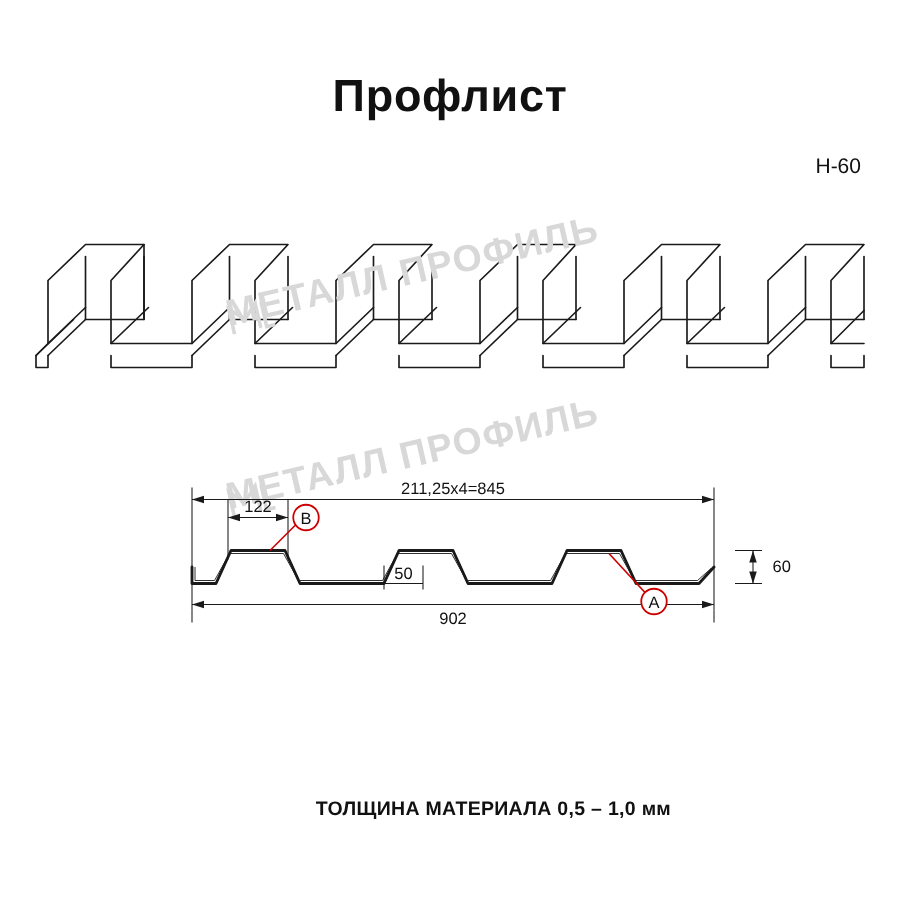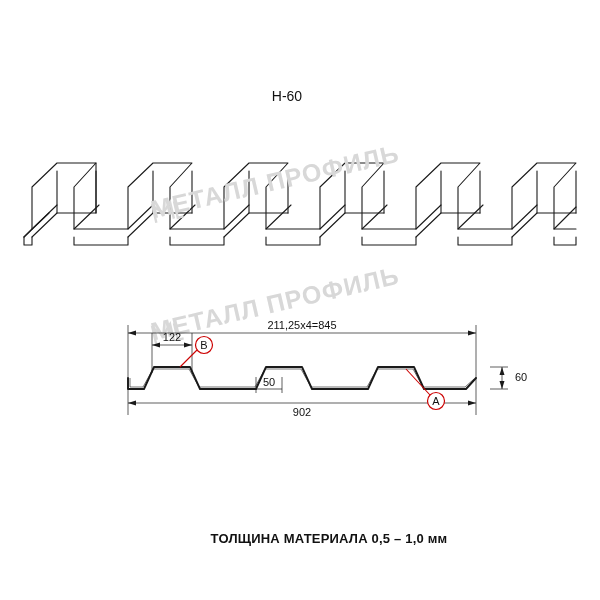--- a/index.html
+++ b/index.html
@@ -29,23 +29,23 @@
     width: 600px;
     text-align: center;
     font-size: 30px;
     font-weight: bold;
     letter-spacing: 0.5px;
     color: #111111;
   }
   .subtitle {
     position: absolute;
     left: 0;
-    top: 88px;
+    top: 102px;
     width: 574px;
-    text-align: center;
+    text-align: right;
     font-size: 14px;
     color: #111111;
   }
   .footer {
     position: absolute;
     left: 0;
     top: 531px;
     width: 600px;
     text-align: center;
     font-size: 13px;
@@ -93,20 +93,21 @@
   text {
     font-family: "Liberation Sans", sans-serif;
     fill: #111111;
   }
 </style>
 </head>
 <body>
 
 <div class="page">
 
+  <div class="title">Профлист</div>
   <div class="subtitle">Н-60</div>
 
   <div class="iso-wrap">
     <svg width="580" height="145" viewBox="0 0 580 145">
       <g fill="none" stroke="#1a1a1a" stroke-width="1.1" stroke-linejoin="round" stroke-linecap="round">
 
         <path d="M14 112 L22 104 L22 62 L47 38 L86 38 L64 62 L64 104 L118 104 L118 62 L143 38 L182 38 L160 62 L160 104 L214 104 L214 62 L239 38 L278 38 L256 62 L256 104 L310 104 L310 62 L335 38 L374 38 L352 62 L352 104 L406 104 L406 62 L431 38 L470 38 L448 62 L448 104 L502 104 L502 62 L527 38 L566 38 L544 62 L544 104 L566 104"></path>
 
         <path d="M14 112 L14 120 L22 120 L22 112"></path>
         <path d="M22 112 L47 88 L86 88 L86 46"></path>

